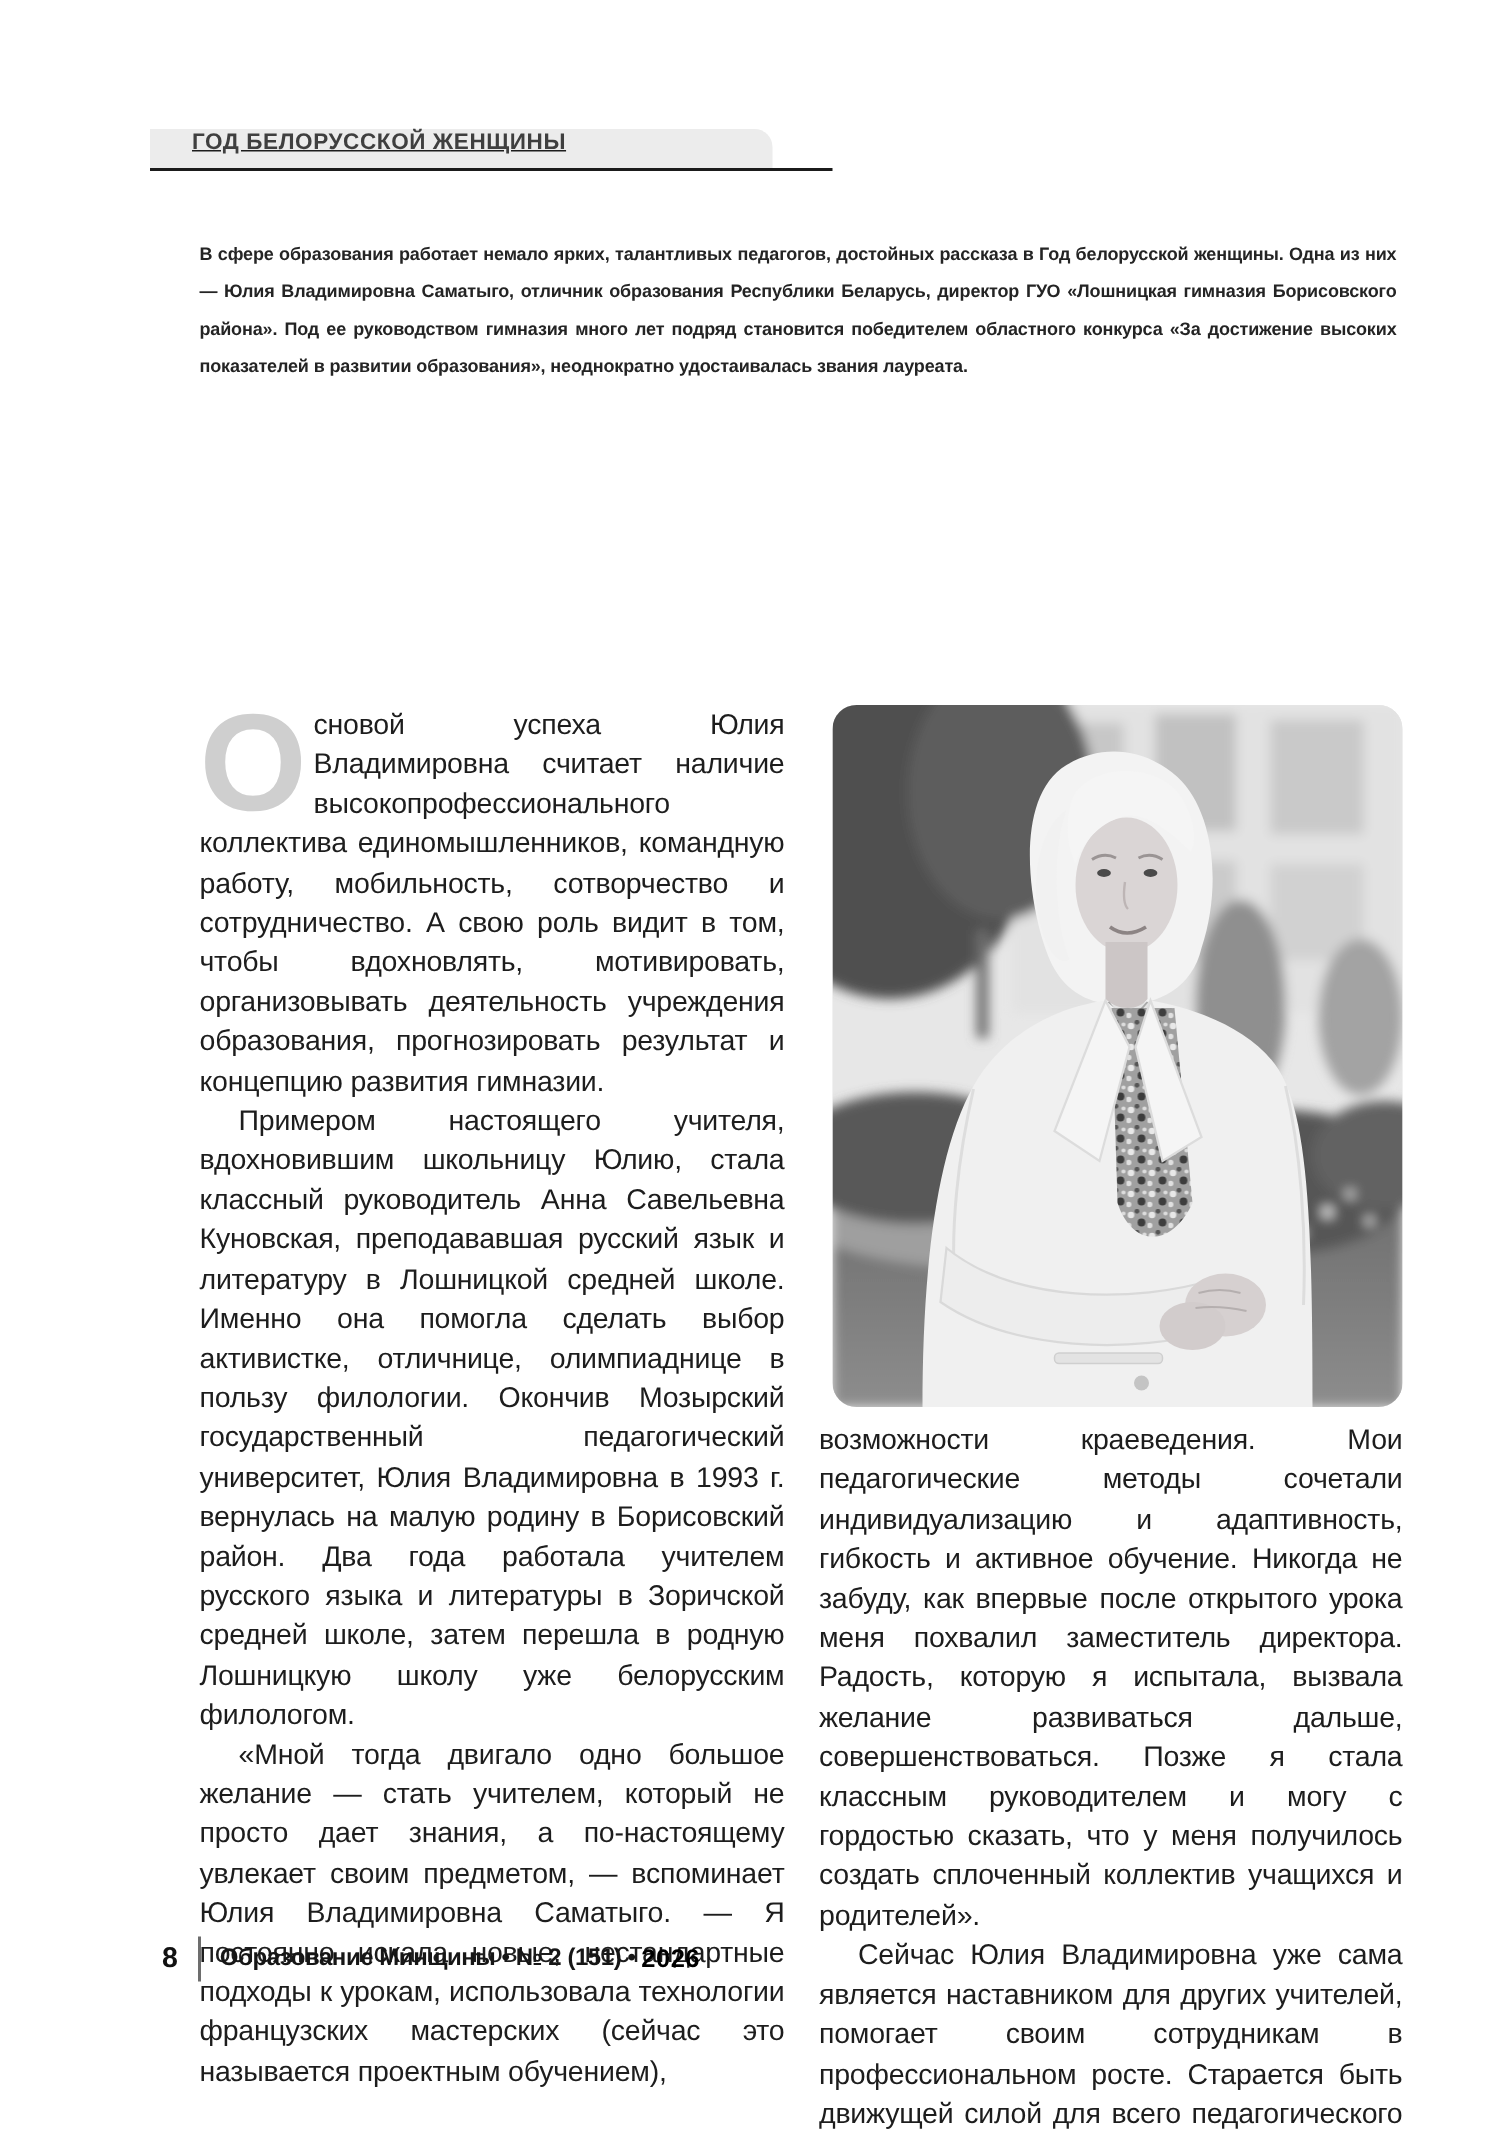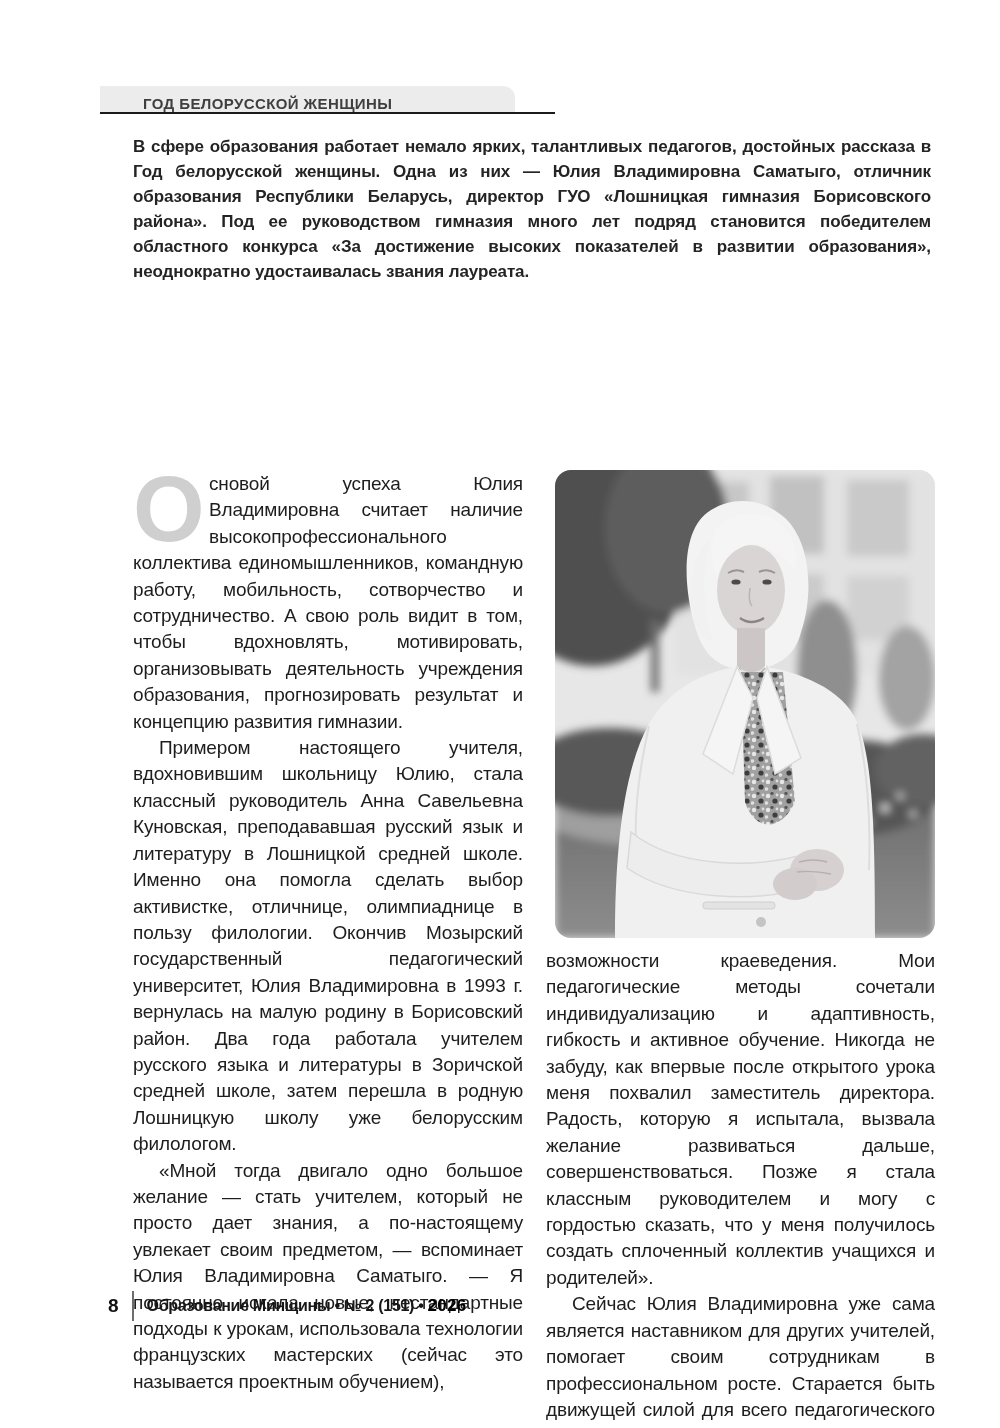--- a/index.html
+++ b/index.html
@@ -7,33 +7,33 @@
   body { display:flex; justify-content:center; font-family:"Liberation Sans","DejaVu Sans",sans-serif; }
   .page {
     position:relative; width:1000px; height:1428px; background:#ffffff;
     overflow:hidden; color:#1d1d1d;
   }
 
   
   .kicker-bar {
     position:absolute; left:100px; top:86px; width:415px; height:26px;
     background:#ececec; border-radius:0 12px 0 0;
-    display:flex; align-items:flex-end; padding-left:43px;
+    display:flex; align-items:flex-start; padding-left:28px;text-decoration:underline;
   }
   .kicker-label {
     font-size:15px; font-weight:bold; color:#3f3f3f; letter-spacing:.4px;
   }
   .kicker-underline {
     position:absolute; left:100px; top:112px; width:455px; height:2px; background:#1b1b1b;
   }
 
   
   .intro {
-    position:absolute; left:133px; top:134px; width:798px;
-    font-size:17px; font-weight:bold; line-height:25px;
+    position:absolute; left:133px; top:157px; width:798px;
+    font-size:12px; font-weight:bold; line-height:25px;
     text-align:justify; color:#242424; letter-spacing:-0.1px;
   }
 
   
   .headline { position:absolute; left:133px; top:316px; width:860px; }
   .headline-line1 {
     font-size:54px; font-weight:bold; color:#d9d9d9; white-space:nowrap;
     letter-spacing:-1px; -webkit-text-stroke:1.2px #d9d9d9;
     transform:scaleX(.92); transform-origin:left top;
   }

